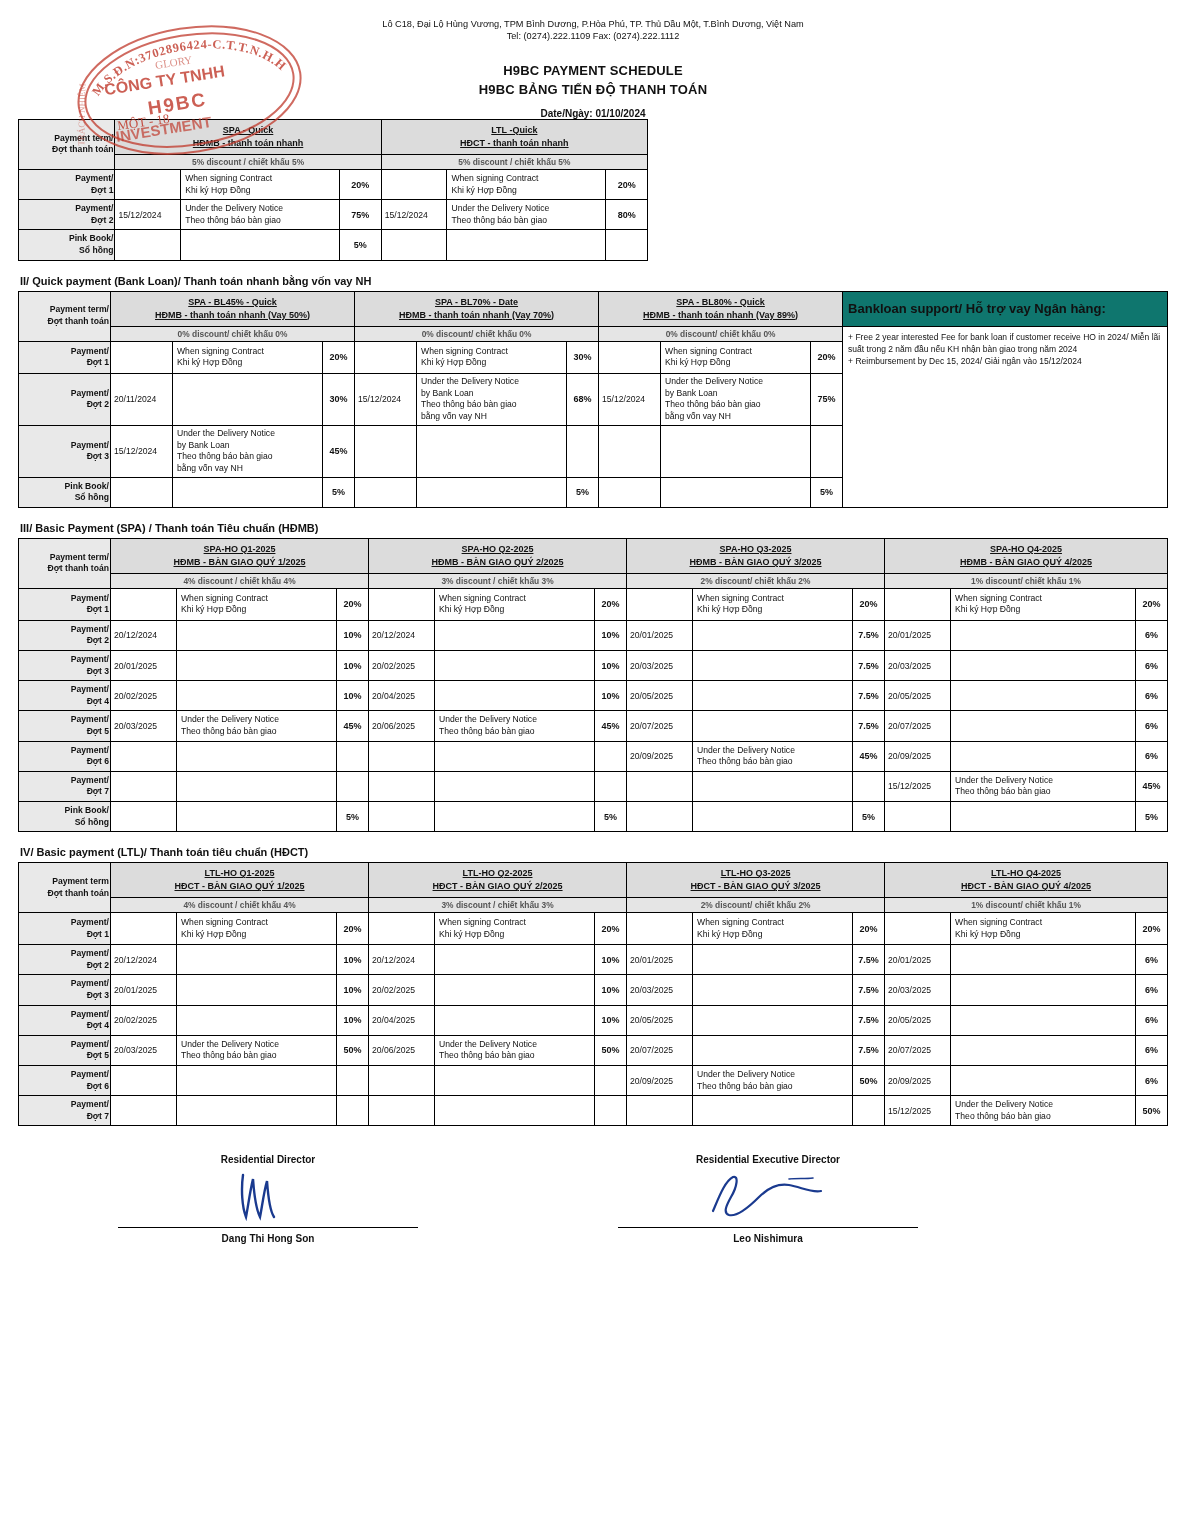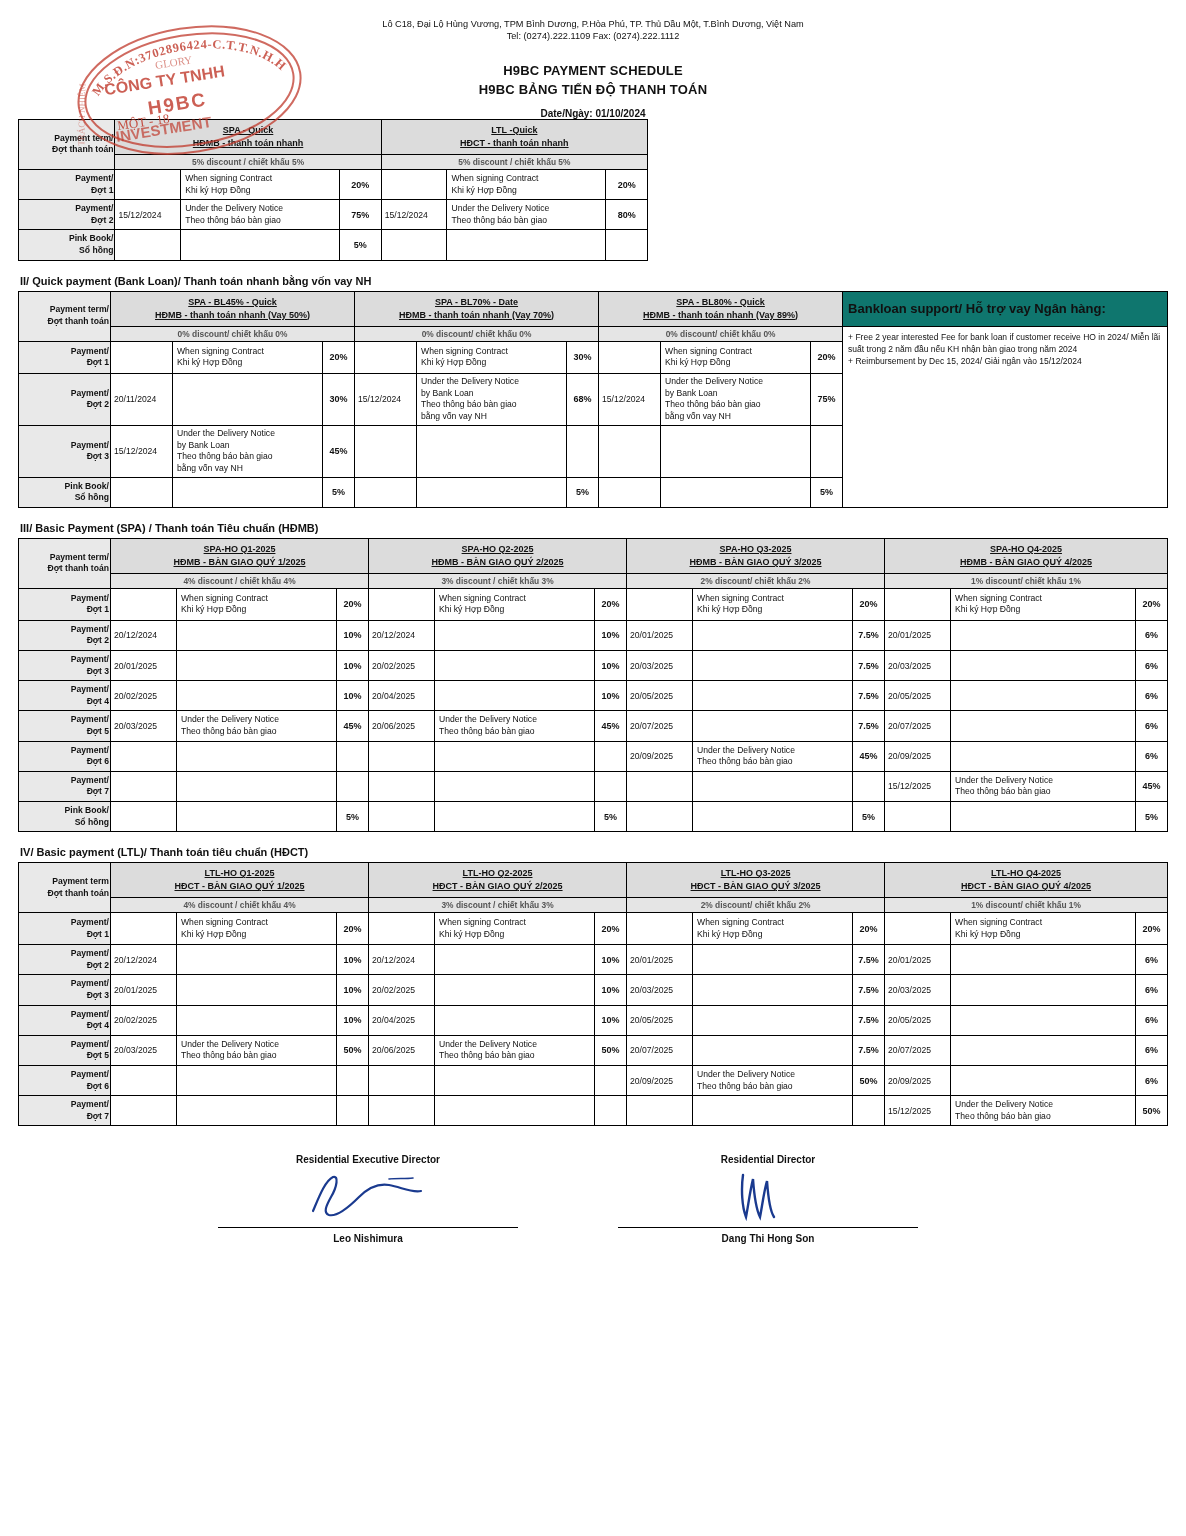--- a/index.html
+++ b/index.html
@@ -735,36 +735,36 @@
         <td class="desc">
           <div>Under the Delivery Notice</div>
           <div>Theo thông báo bàn giao</div>
         </td>
         <td class="pct">50%</td>
       </tr>
     </tbody>
   </table>
 
   <div class="sign-row">
+    <div class="sign-block left">
+      <div class="sign-title">Residential Director</div>
+      <div class="sign-space">
+        <svg class="sig-svg" width="120" height="58" viewBox="0 0 120 58">
+          <path d="M35 8 C33 22, 34 40, 38 50 C40 40, 42 24, 45 12 C46 26, 48 42, 52 50 C54 40, 56 24, 59 14 C60 28, 62 44, 66 50" fill="none" stroke="#1a3a8f" stroke-width="2.4" stroke-linecap="round"></path>
+        </svg>
+      </div>
+      <div class="sign-line"></div>
+      <div class="sign-name">Dang Thi Hong Son</div>
+    </div>
     <div class="sign-block right">
       <div class="sign-title">Residential Executive Director</div>
       <div class="sign-space">
         <svg class="sig-svg" width="150" height="58" viewBox="0 0 150 58">
           <path d="M20 44 C26 30, 32 14, 40 10 C46 8, 44 20, 38 30 C33 39, 30 46, 36 48 C44 50, 56 40, 66 30 C74 22, 84 16, 96 18 C108 20, 118 26, 128 24" fill="none" stroke="#1a3a8f" stroke-width="2.2" stroke-linecap="round"></path>
           <path d="M96 12 C104 11, 112 12, 120 11" fill="none" stroke="#1a3a8f" stroke-width="1.6" stroke-linecap="round"></path>
         </svg>
       </div>
       <div class="sign-line"></div>
       <div class="sign-name">Leo Nishimura</div>
     </div>
-    <div class="sign-block left">
-      <div class="sign-title">Residential Director</div>
-      <div class="sign-space">
-        <svg class="sig-svg" width="120" height="58" viewBox="0 0 120 58">
-          <path d="M35 8 C33 22, 34 40, 38 50 C40 40, 42 24, 45 12 C46 26, 48 42, 52 50 C54 40, 56 24, 59 14 C60 28, 62 44, 66 50" fill="none" stroke="#1a3a8f" stroke-width="2.4" stroke-linecap="round"></path>
-        </svg>
-      </div>
-      <div class="sign-line"></div>
-      <div class="sign-name">Dang Thi Hong Son</div>
-    </div>
   </div>
 
 </div>
 
 </body></html>

